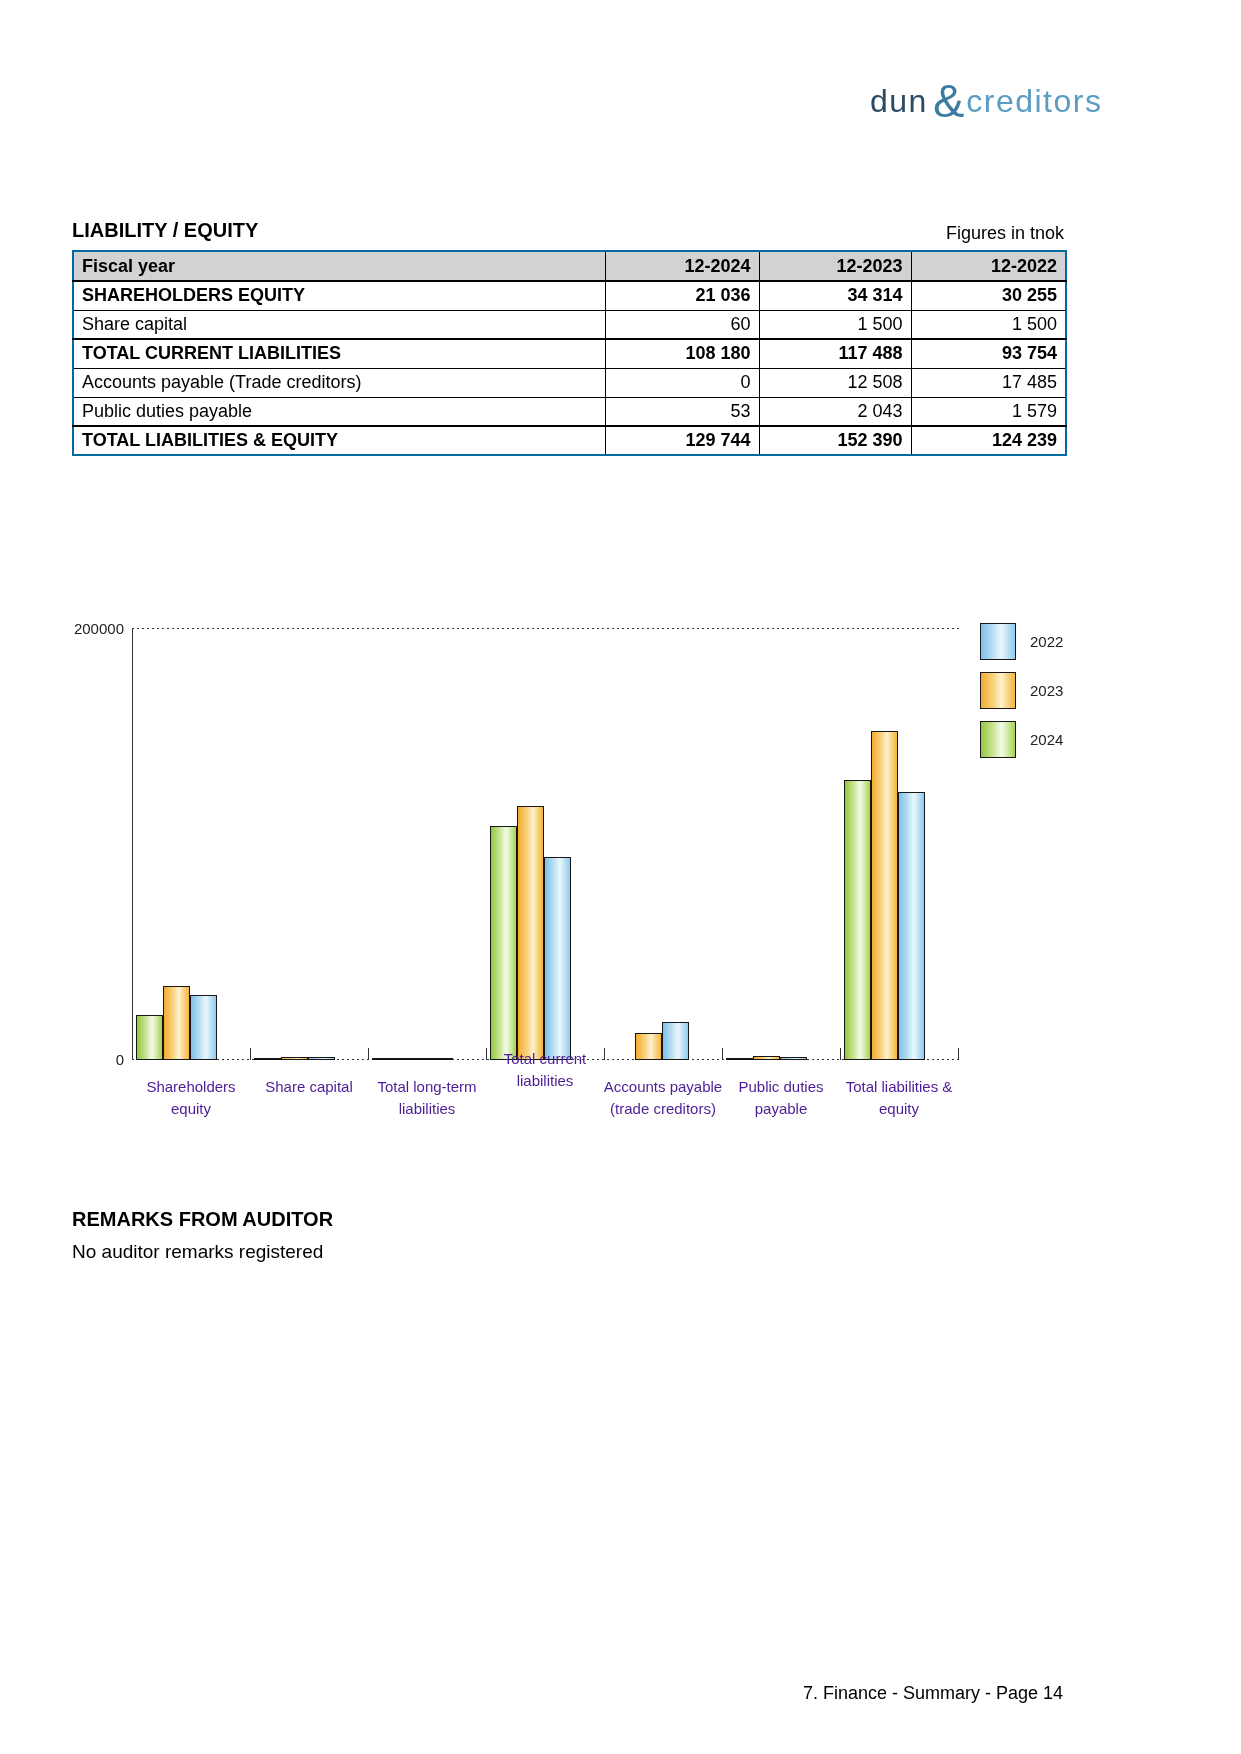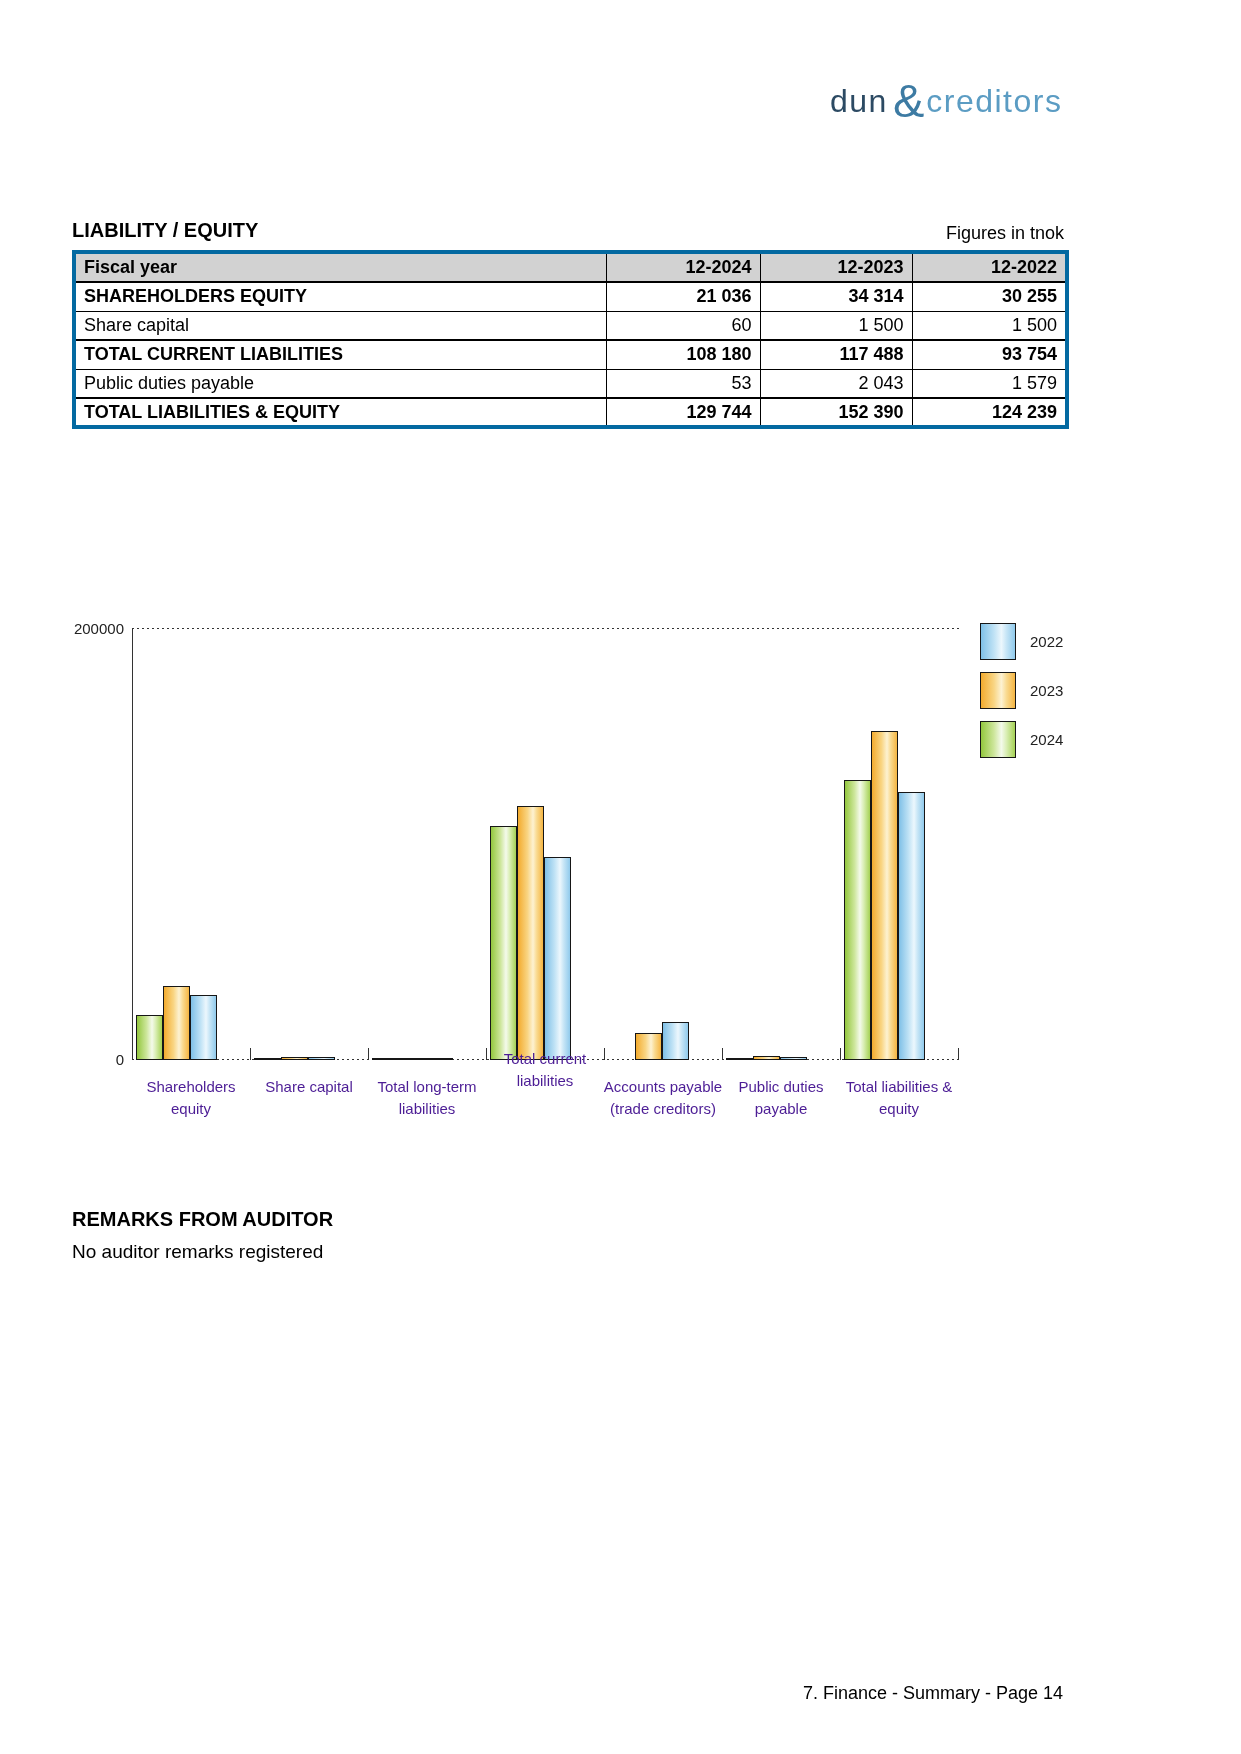--- a/index.html
+++ b/index.html
@@ -2,34 +2,34 @@
 <html><head>
 <meta charset="utf-8">
 <style>
   html,body { margin:0; padding:0; background:#ffffff; }
   .page {
     position:relative; width:1241px; height:1754px; margin:0 auto;
     background:#ffffff; overflow:hidden;
     font-family:"Liberation Sans","DejaVu Sans",sans-serif; color:#000;
   }
   
-  .logo { position:absolute; top:68px; left:830px; display:flex; align-items:baseline; }
+  .logo { position:absolute; top:68px; left:870px; display:flex; align-items:baseline; }
   .logo-dun  { font-size:32px; color:#2c4a63; letter-spacing:1.5px; font-weight:500; }
   .logo-amp  { font-size:47px; color:#3d7ba3; margin:0 2px 0 5px; position:relative; top:5px; font-weight:400; }
   .logo-brad { font-size:32px; color:#5b9cc3; letter-spacing:1.5px; font-weight:500; }
   
   .section-title { position:absolute; left:72px; top:219px; font-size:20px; font-weight:bold; }
   .figures-note  { position:absolute; top:223px; right:177px; font-size:18px; }
   
   table.fin { position:absolute; left:72px; top:250px; width:993px;
     border-collapse:collapse; font-size:18px; table-layout:fixed; }
   table.fin th, table.fin td {
     border:1px solid #000; padding:0 8px; height:29px; box-sizing:border-box;
     white-space:nowrap; overflow:hidden; }
-  table.fin { border:4px solid #0369a1; }
+  table.fin { border:2px solid #0369a1; }
   table.fin thead th { background:#d2d2d2; font-weight:bold; height:30px; text-align:right; }
   table.fin thead th.lbl { text-align:left; }
   table.fin td.num { text-align:right; }
   table.fin tr.bold td { font-weight:bold; }
   table.fin tr.section td { border-top:2px solid #000; }
   
   #chart { position:absolute; left:0; top:0; width:1241px; height:1754px; }
   #chart .abs { position:absolute; }
   .dotline { height:1px;
     background:repeating-linear-gradient(90deg,#333 0,#333 2px,transparent 2px,transparent 5px); }
@@ -87,20 +87,26 @@
           <td>Share capital</td>
           <td class="num">60</td>
           <td class="num">1 500</td>
           <td class="num">1 500</td>
         </tr>
         <tr class="bold section">
           <td>TOTAL CURRENT LIABILITIES</td>
           <td class="num">108 180</td>
           <td class="num">117 488</td>
           <td class="num">93 754</td>
+        </tr>
+        <tr class="">
+          <td>Accounts payable (Trade creditors)</td>
+          <td class="num">0</td>
+          <td class="num">12 508</td>
+          <td class="num">17 485</td>
         </tr>
         <tr class="">
           <td>Public duties payable</td>
           <td class="num">53</td>
           <td class="num">2 043</td>
           <td class="num">1 579</td>
         </tr>
         <tr class="bold section">
           <td>TOTAL LIABILITIES &amp; EQUITY</td>
           <td class="num">129 744</td>

